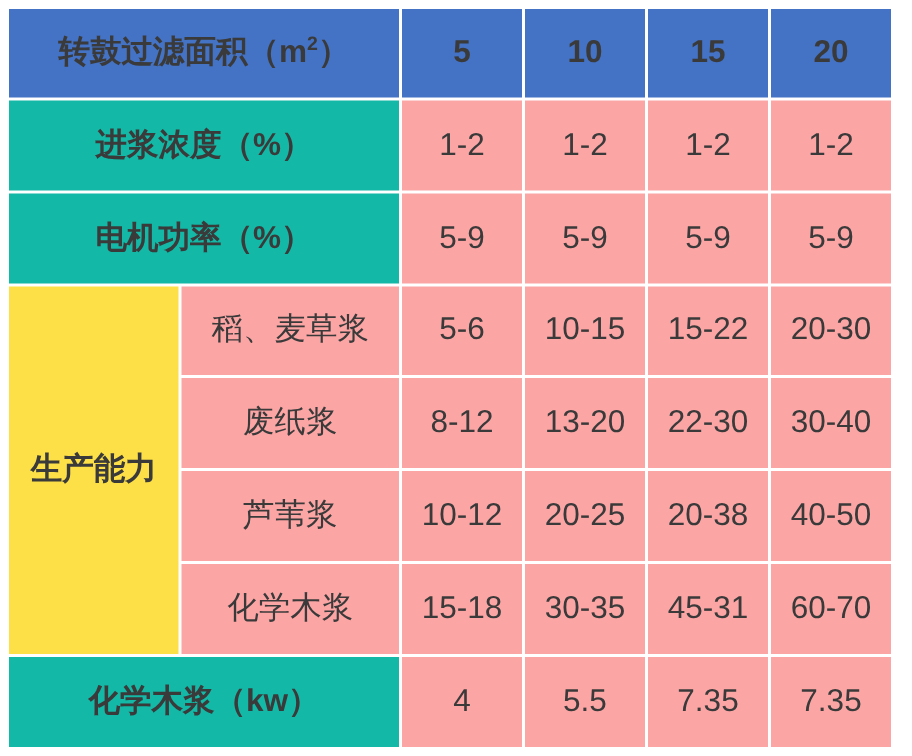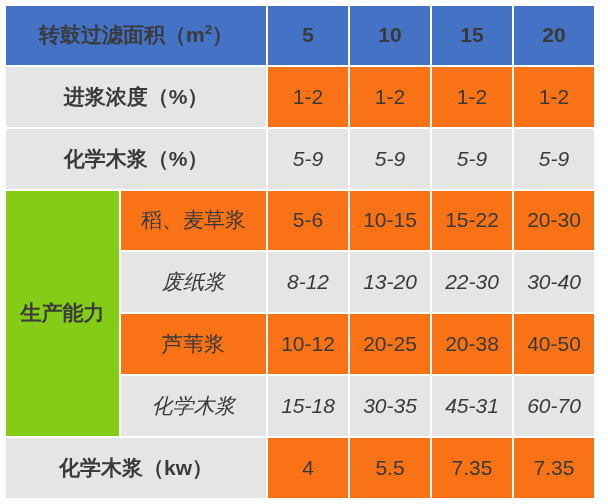--- a/index.html
+++ b/index.html
@@ -47,35 +47,35 @@
     font-weight: bold;
     font-size: 22px;
   }
   td.hdr-num {
     background: #4472c4;
     color: #ffffff;
     font-weight: bold;
     font-size: 23px;
   }
   td.rowlabel {
-    background: #e5e5e5;
+    background: #14b8a6;
     color: #ffffff;
     font-weight: bold;
     font-size: 22px;
   }
   td.grouplabel {
-    background: #84cc16;
+    background: #fde047;
     color: #ffffff;
     font-weight: bold;
     font-size: 22px;
   }
 
   
-  td.band-dark  { background: #f97316; }
-  td.band-light { background: #e5e5e5; font-style: italic; }
+  td.band-dark  { background: #fca5a5; }
+  td.band-light { background: #fca5a5; }
 
   td.sublabel {
     font-size: 21px;
     color: #3a3a3a;
   }
 
   sup.sup {
     font-size: 0.62em;
     vertical-align: super;
     line-height: 0;
@@ -108,21 +108,21 @@
 
       <tr style="height:59px">
         <td class="rowlabel" colspan="2">进浆浓度（%）</td>
         <td class="band-dark">1-2</td>
         <td class="band-dark">1-2</td>
         <td class="band-dark">1-2</td>
         <td class="band-dark">1-2</td>
       </tr>
 
       <tr style="height:59px">
-        <td class="rowlabel" colspan="2">化学木浆（%）</td>
+        <td class="rowlabel" colspan="2">电机功率（%）</td>
         <td class="band-light">5-9</td>
         <td class="band-light">5-9</td>
         <td class="band-light">5-9</td>
         <td class="band-light">5-9</td>
       </tr>
 
       <tr style="height:59px">
         <td class="grouplabel" rowspan="4">生产能力</td>
         <td class="band-dark sublabel">稻、麦草浆</td>
         <td class="band-dark">5-6</td>

